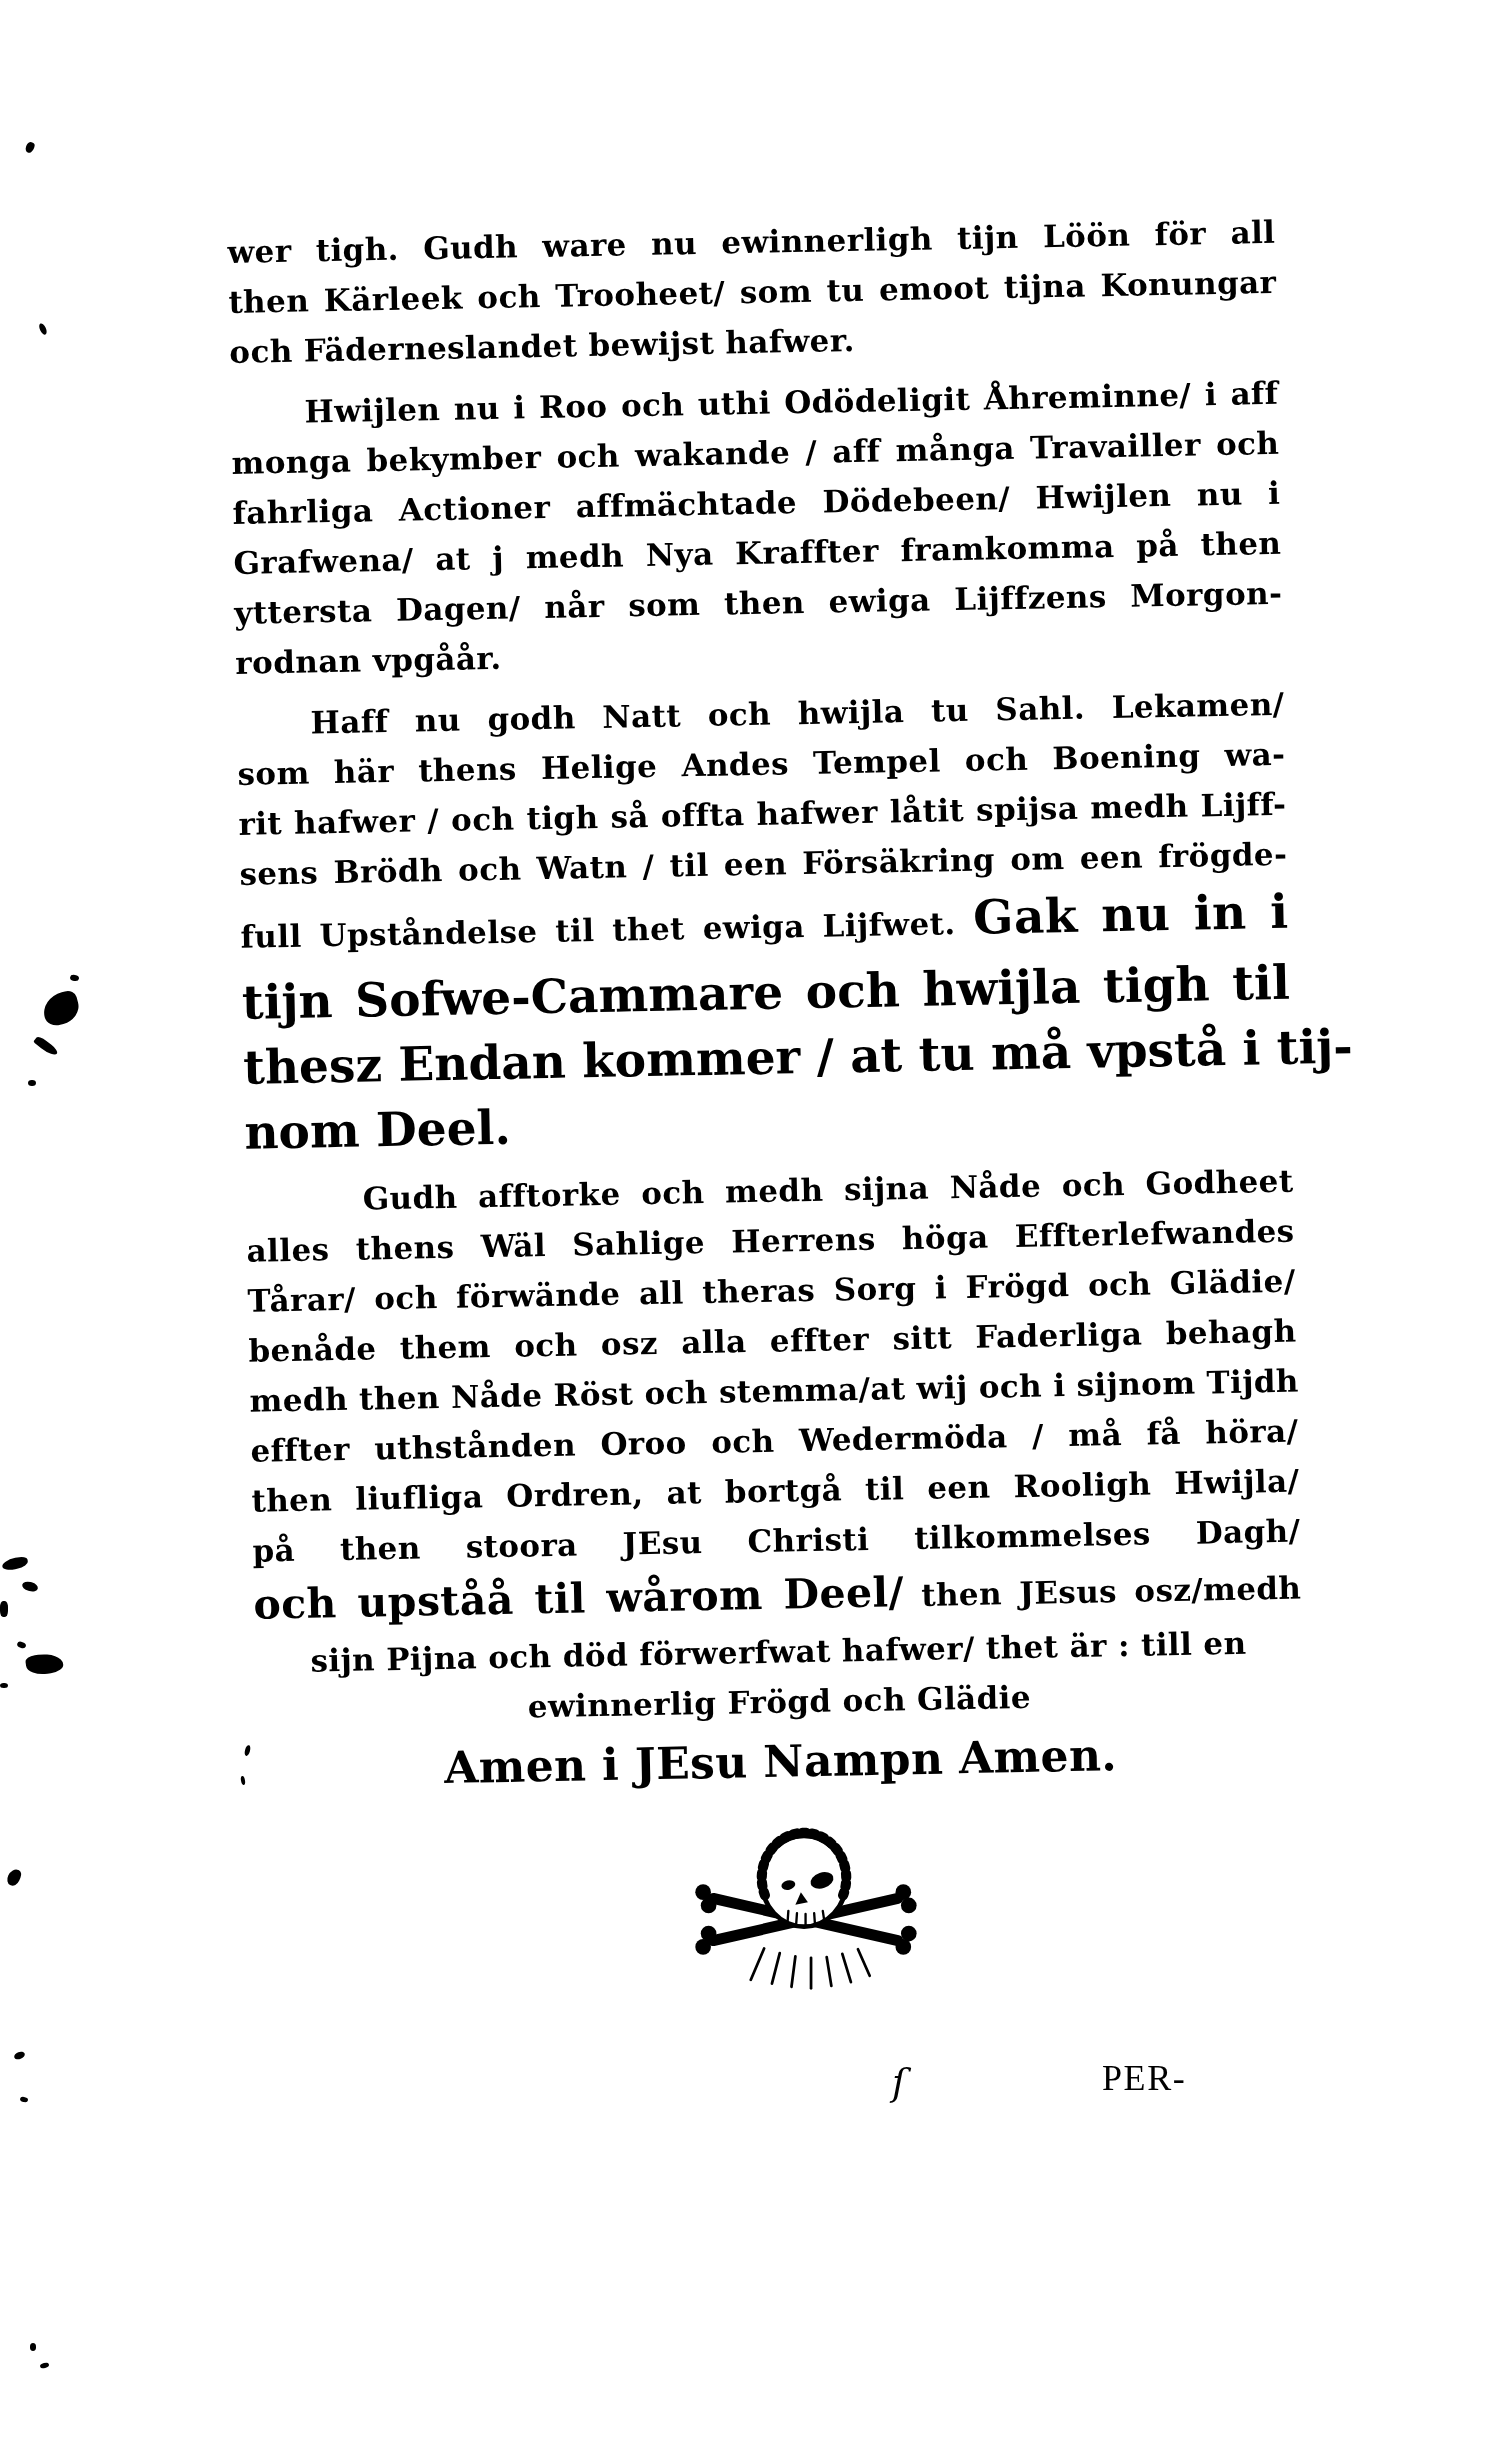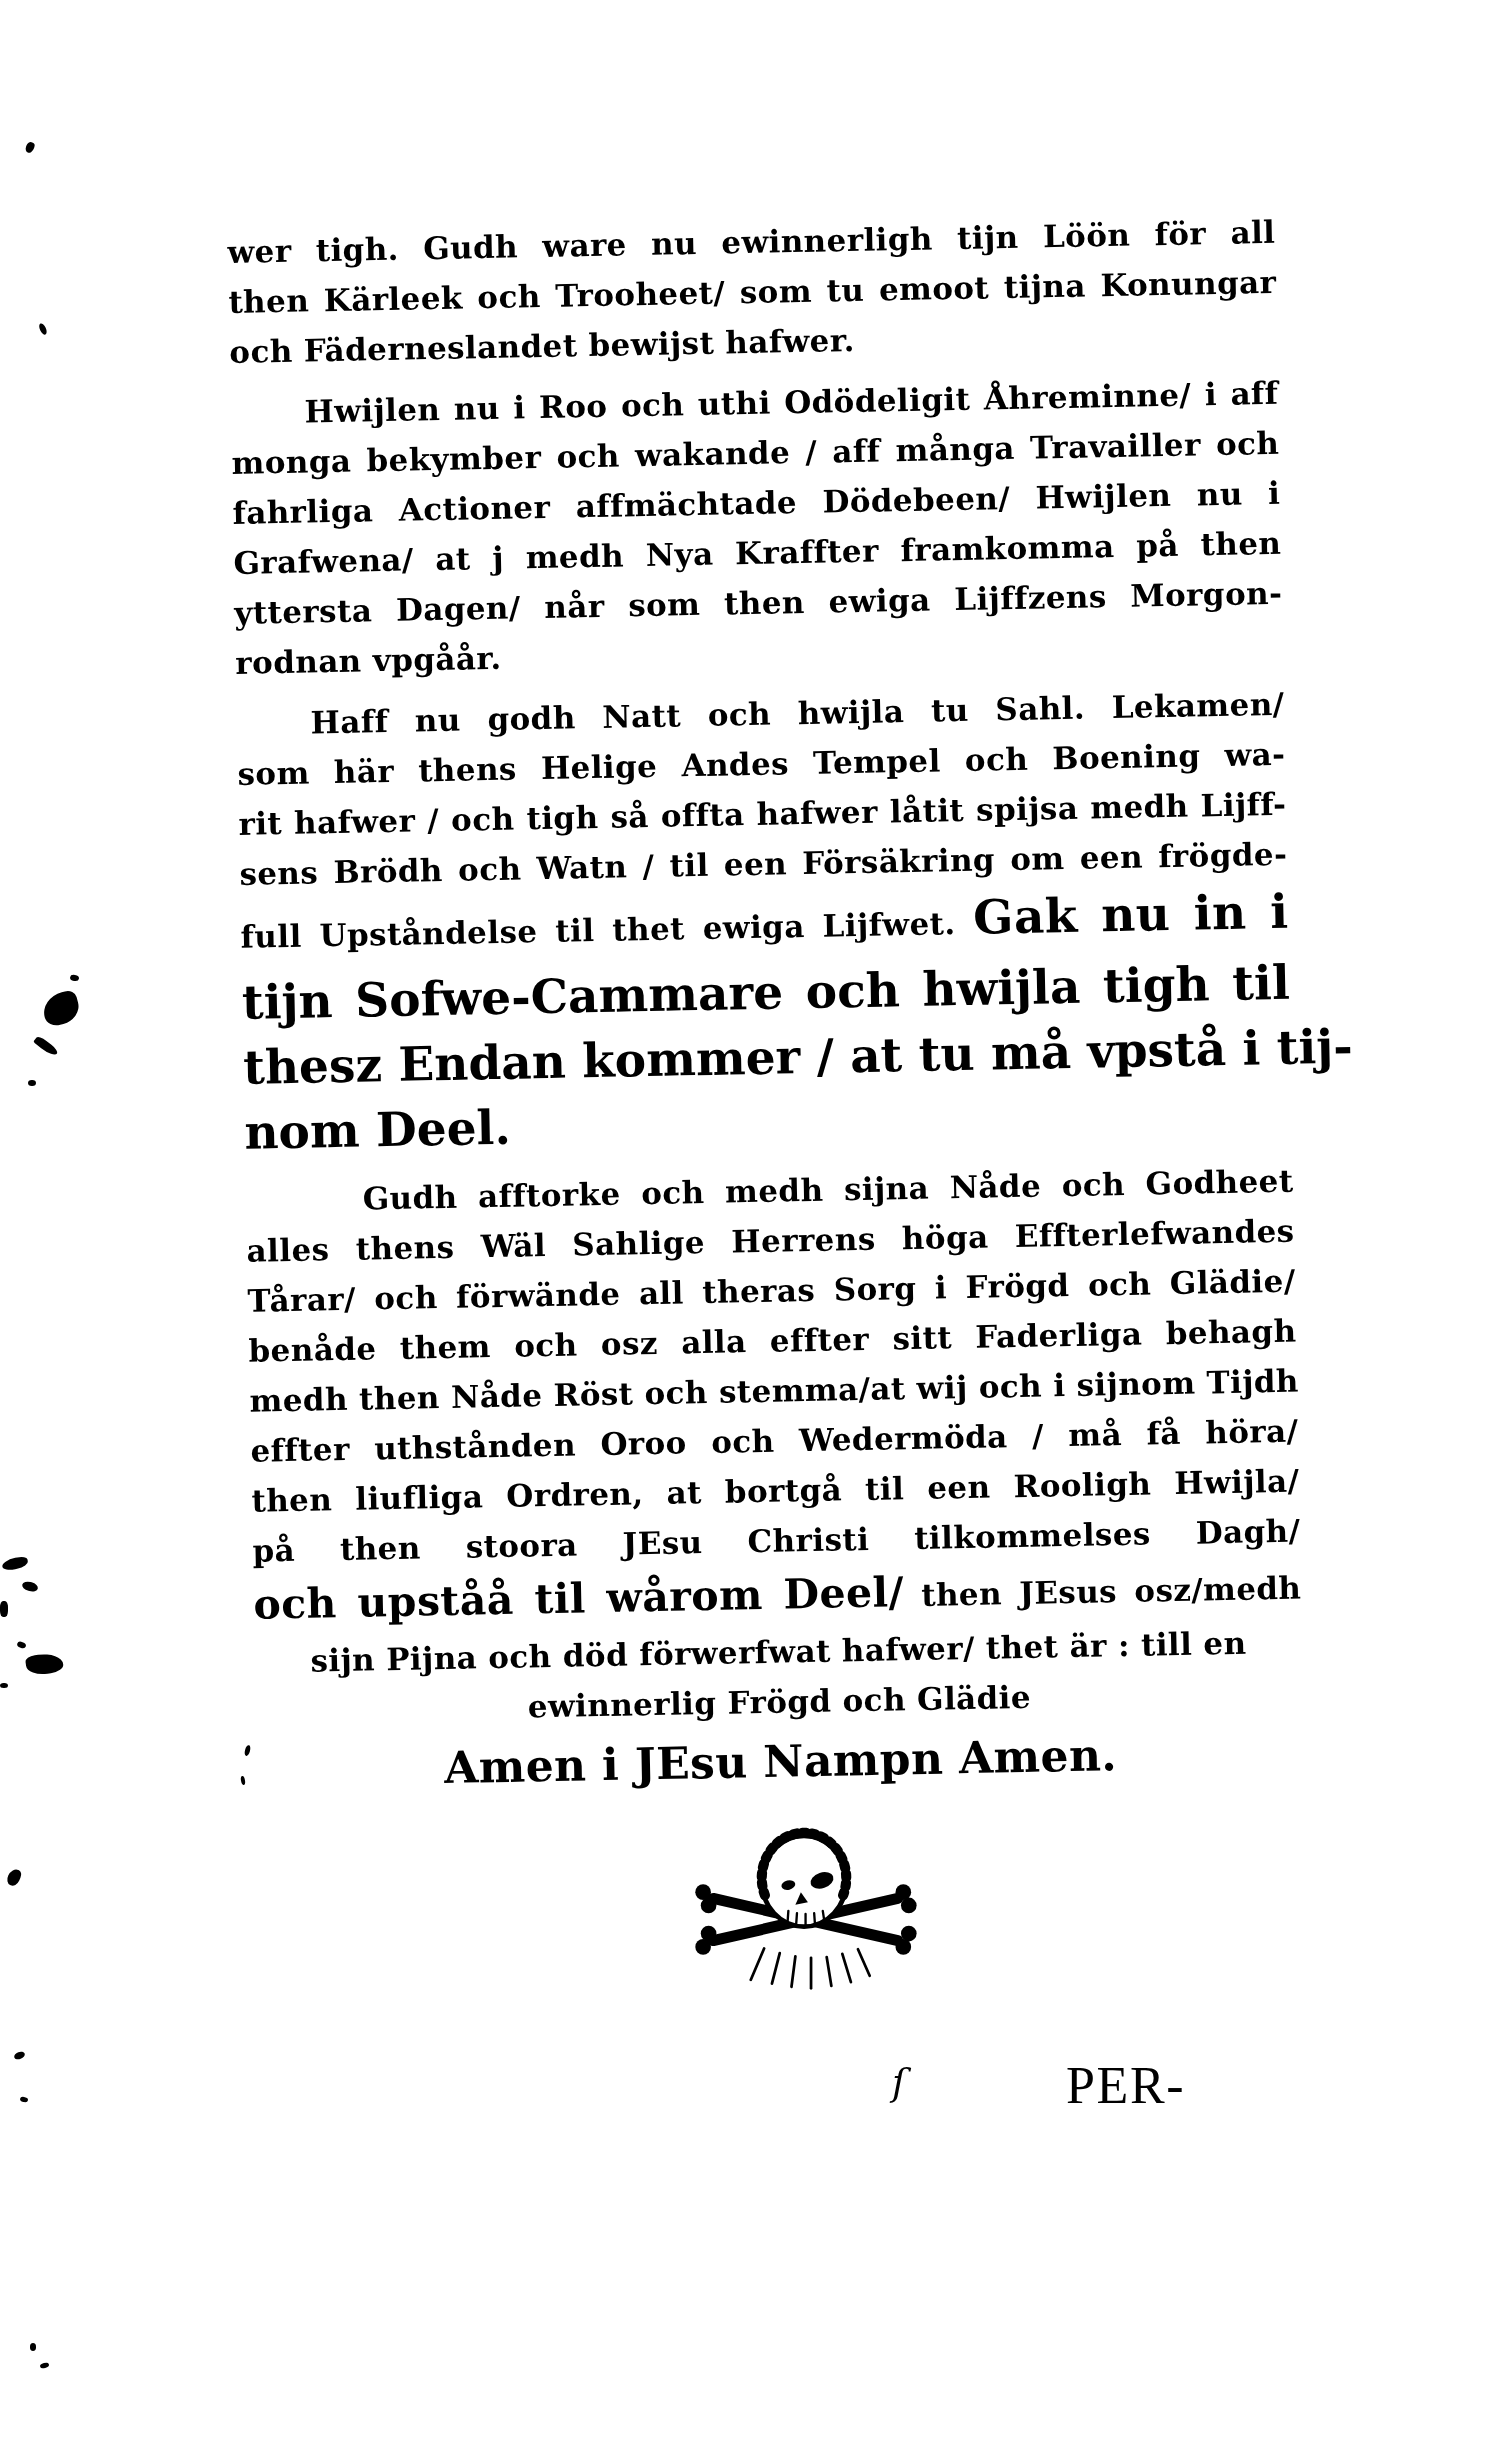--- a/index.html
+++ b/index.html
@@ -38,23 +38,23 @@
   .mixline2 .big2{font-size:41px;}
   .center{text-align:center;text-align-last:center;}
   .amen{font-size:44px;line-height:64px;text-align:center;text-align-last:center;margin-top:3.1px;}
   .ornament{position:absolute;left:682px;top:1823px;width:244px;height:168px;}
   .ornament svg{width:100%;height:100%;display:block;}
   .sig{
     position:absolute;left:892px;top:2064px;
     font-style:italic;font-weight:400;font-size:37px;line-height:1;
   }
   .catch{
-    position:absolute;left:1066px;top:2060px;
+    position:absolute;left:1102px;top:2060px;
     font-family:"Liberation Serif",serif;
-    font-weight:400;font-size:52px;line-height:1;letter-spacing:1.6px;
+    font-weight:400;font-size:36px;line-height:1;letter-spacing:1.6px;
   }
   .speck{position:absolute;background:#000;}
 </style>
 </head>
 <body>
 
 <div class="page">
 
   <div class="textblock">
 

